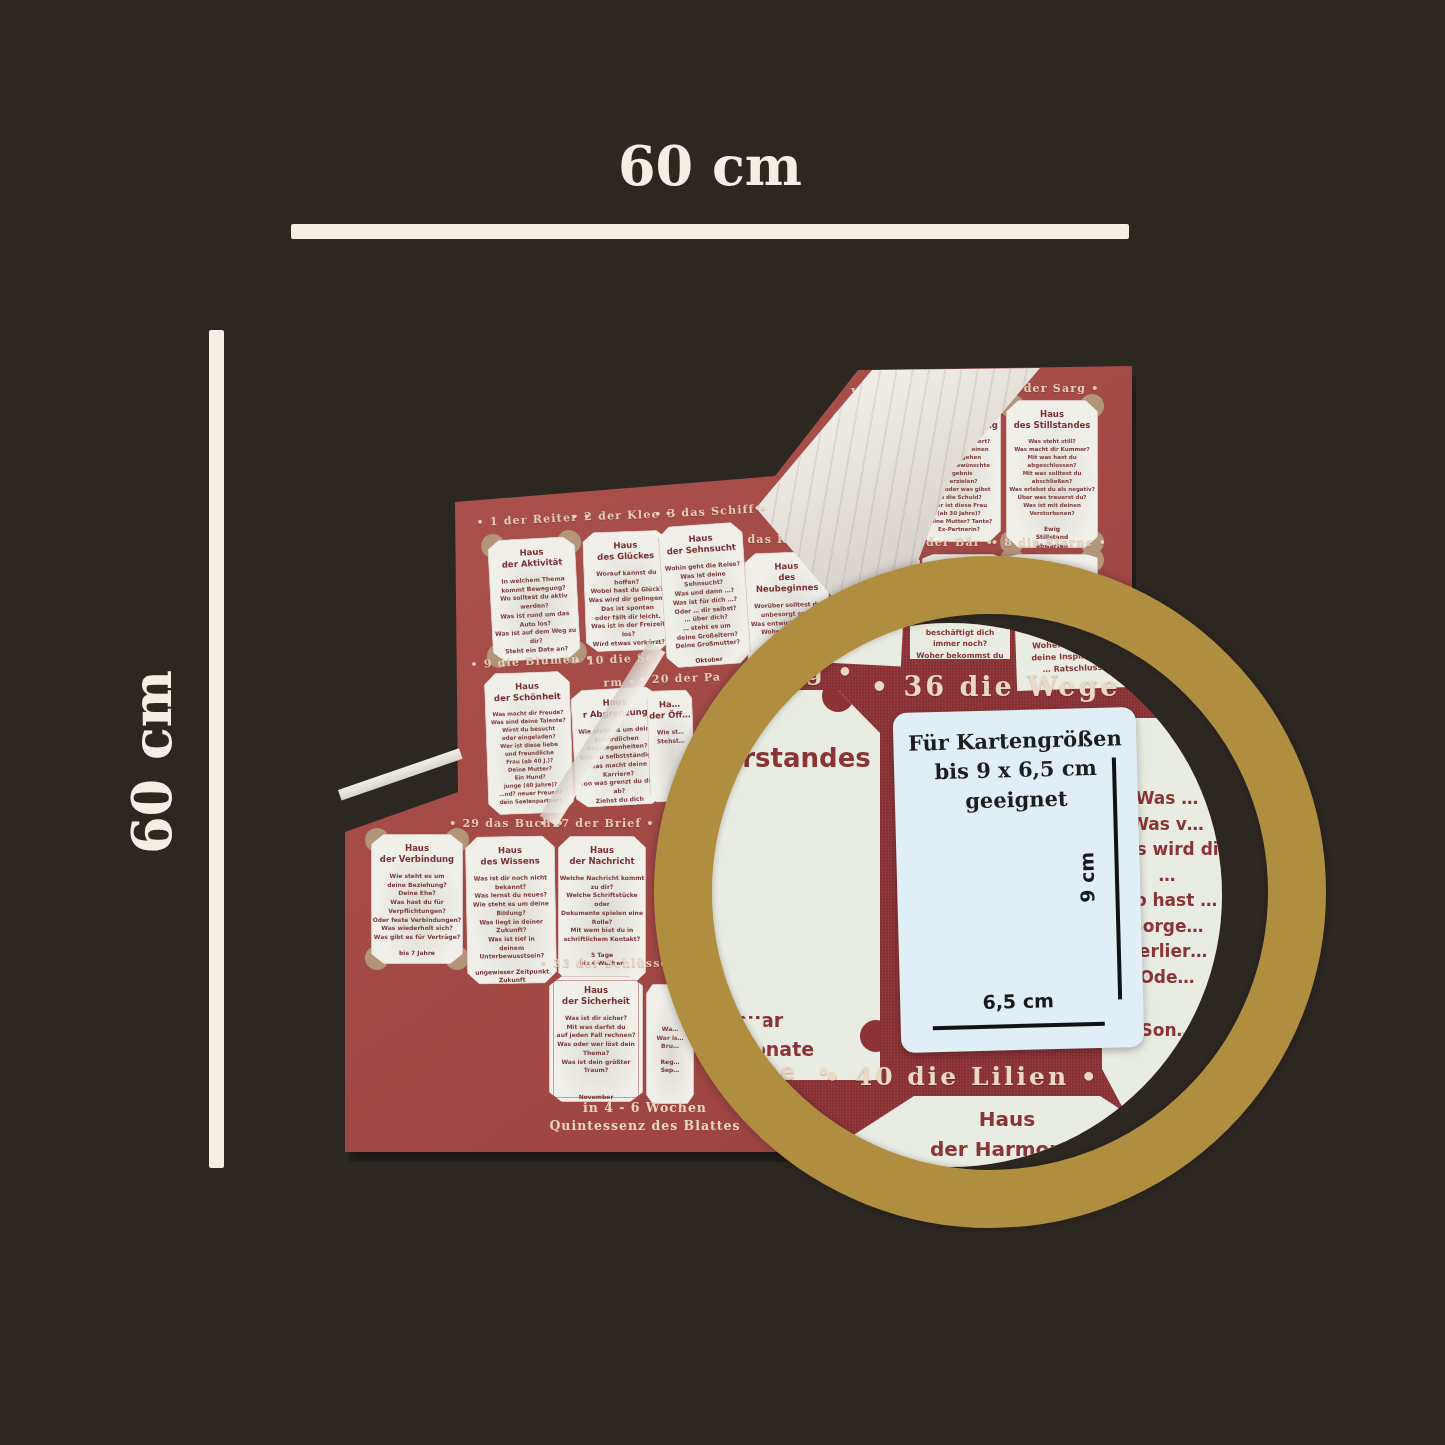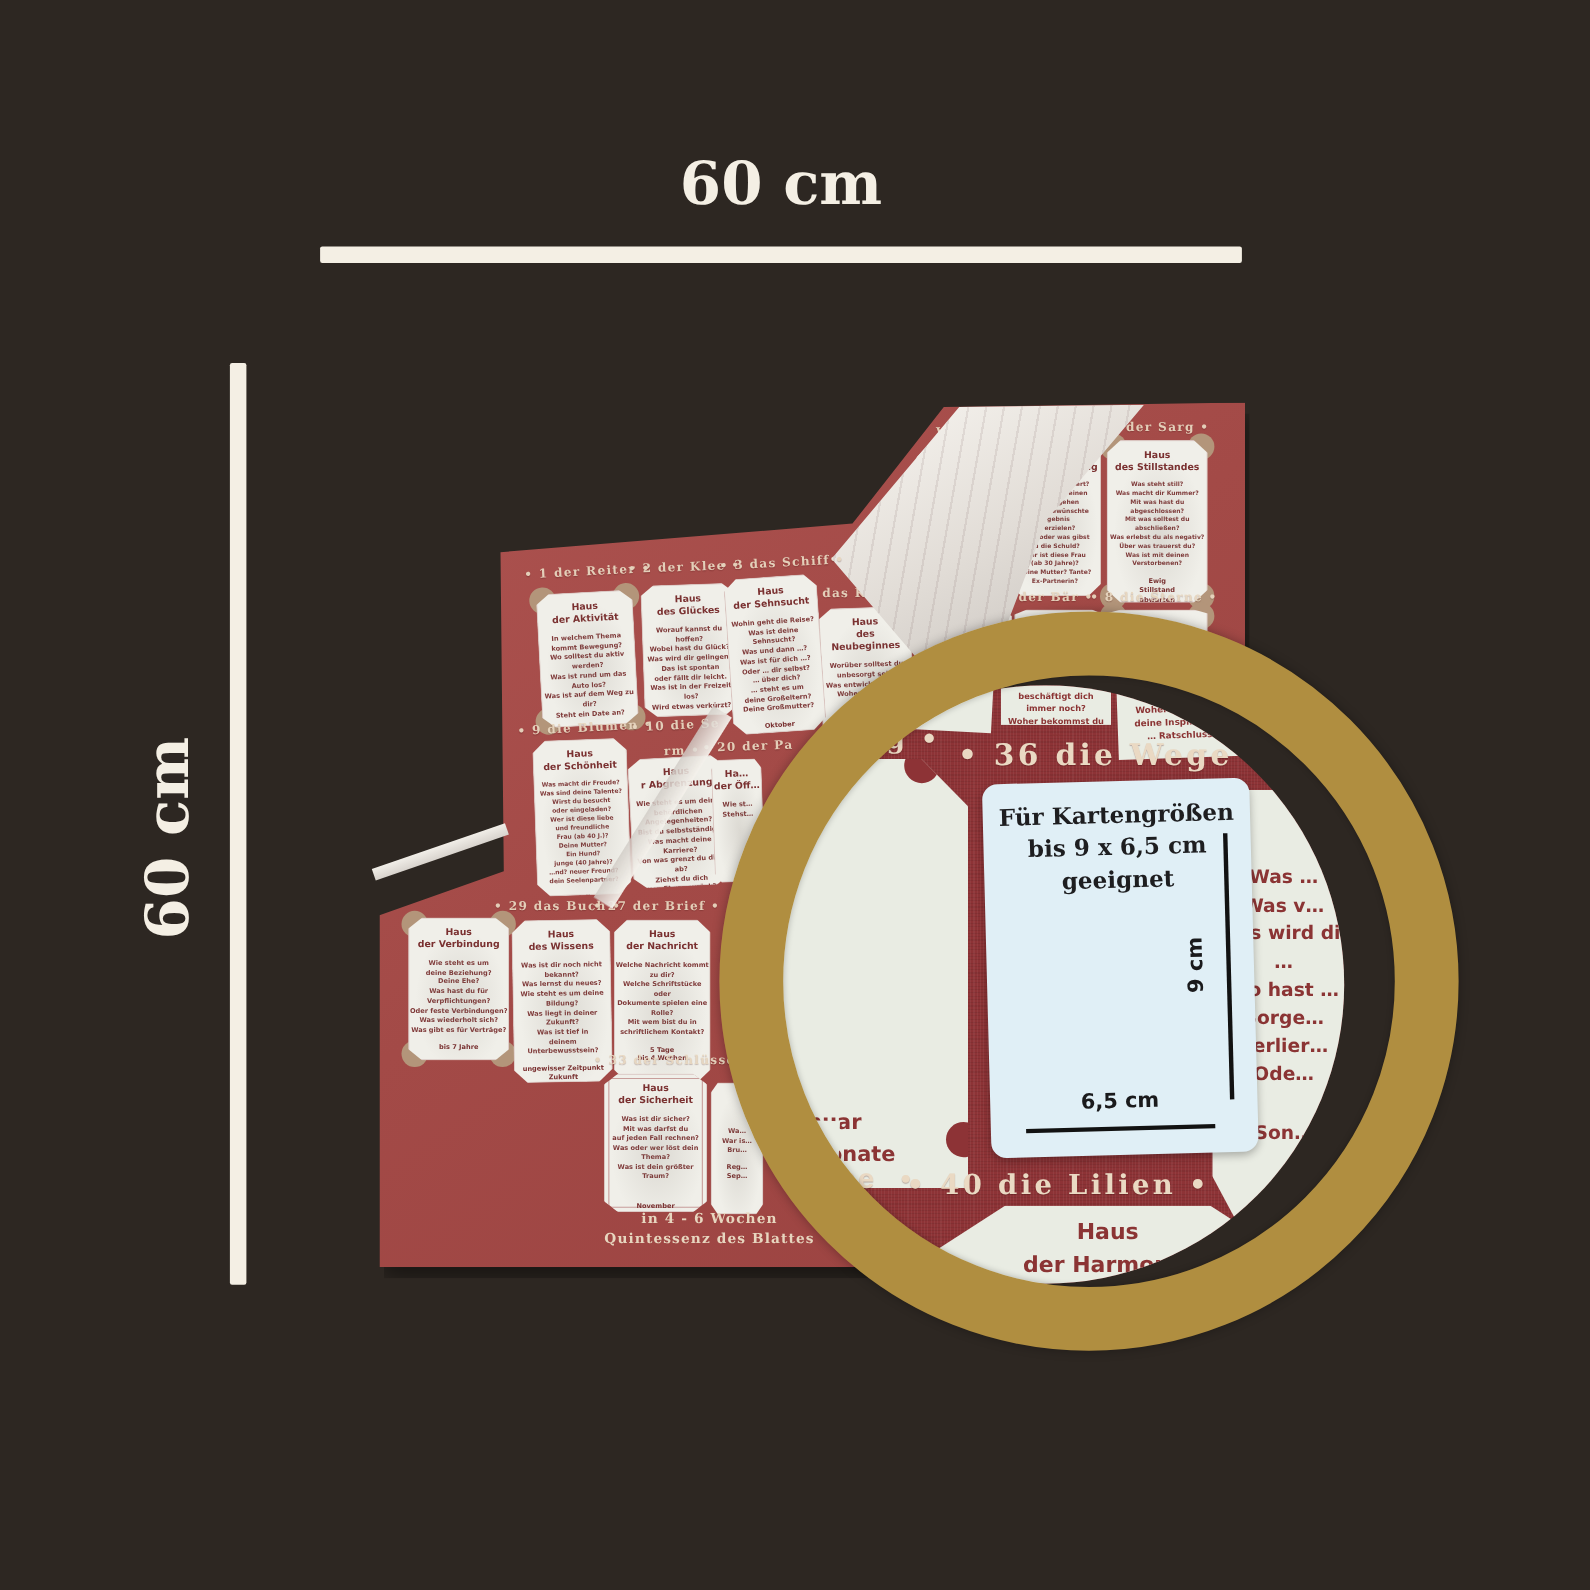--- a/index.html
+++ b/index.html
@@ -268,20 +268,21 @@
     <div class="mcard" style="left:338px;top:0;width:112px;height:66px;transform:rotate(-2deg);">
       <div class="mfrag" style="font-size:8px;padding:4px 3px;text-align:center;">um zu …<br>Woher bekommst<br>deine Inspiration?<br>… Ratschluss</div>
     </div>
 
     <div class="mlbl" style="left:128px;top:34px;font-size:24px;">g •</div>
     <div class="mlbl center" style="left:334px;top:48px;font-size:27px;">• 36 die Wege •</div>
 
     <div class="mcard" style="left:10px;top:67px;width:192px;height:390px;clip-path:polygon(0 0,78% 0,100% 11%,100% 100%,0 100%);">
       <i class="mdot" style="right:26px;top:-10px;"></i>
       <i class="mdot" style="right:-12px;top:330px;"></i>
+      <div class="mfrag" style="position:absolute;left:18px;top:16px;font-size:26px;line-height:1.35;text-align:left;">us<br>derstandes</div>
       <div class="mfrag" style="position:absolute;left:26px;top:316px;font-size:19px;text-align:left;">Januar<br>3 Monate</div>
     </div>
 
     <div class="mcard" style="left:424px;top:95px;width:130px;height:390px;clip-path:polygon(16% 0,100% 0,100% 100%,16% 100%,0 90%,0 10%);">
       <div class="mfrag" style="position:absolute;left:0;top:68px;width:100%;font-size:17px;text-align:center;">Was …<br>Was v…<br>Was wird dir …<br>Wo hast …<br>Sorge…<br>Verlier…<br>Ode…</div>
       <div class="mfrag" style="position:absolute;left:0;top:300px;width:100%;font-size:17px;text-align:center;">Son…</div>
     </div>
 
     <div id="demo-card">
       <div class="head">Für Kartengrößen<br>bis 9 x 6,5 cm<br>geeignet</div>

